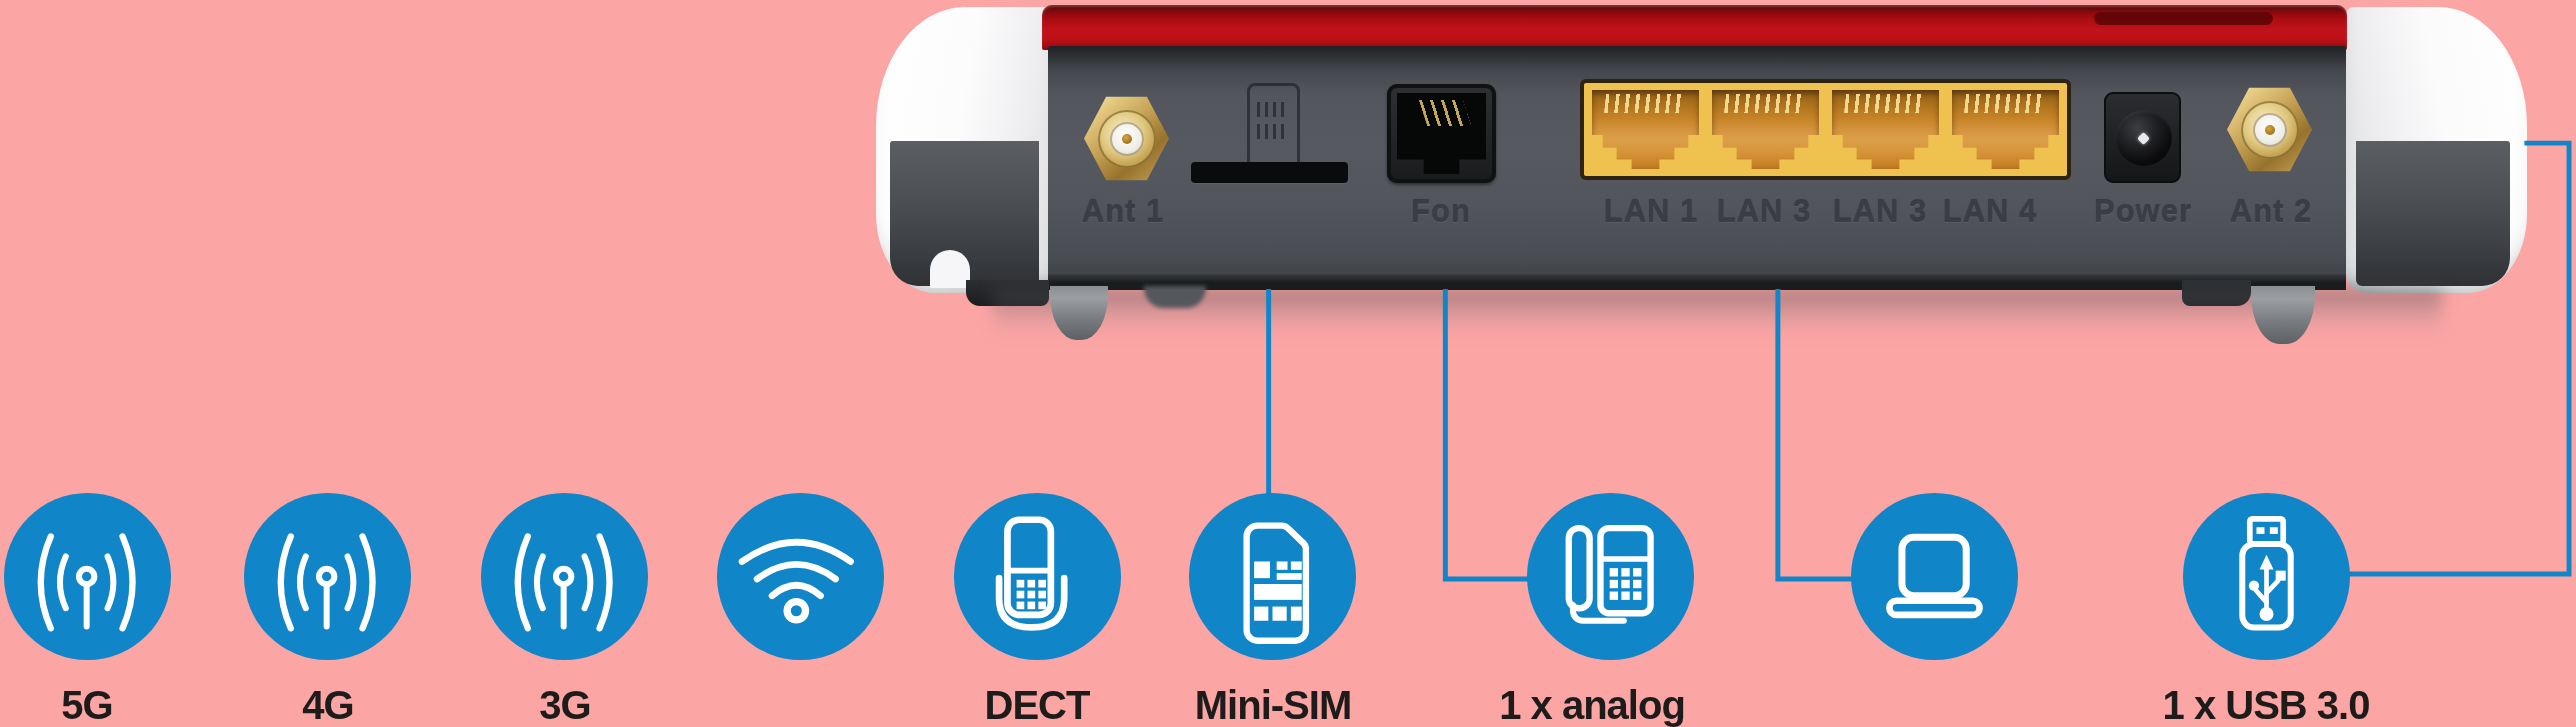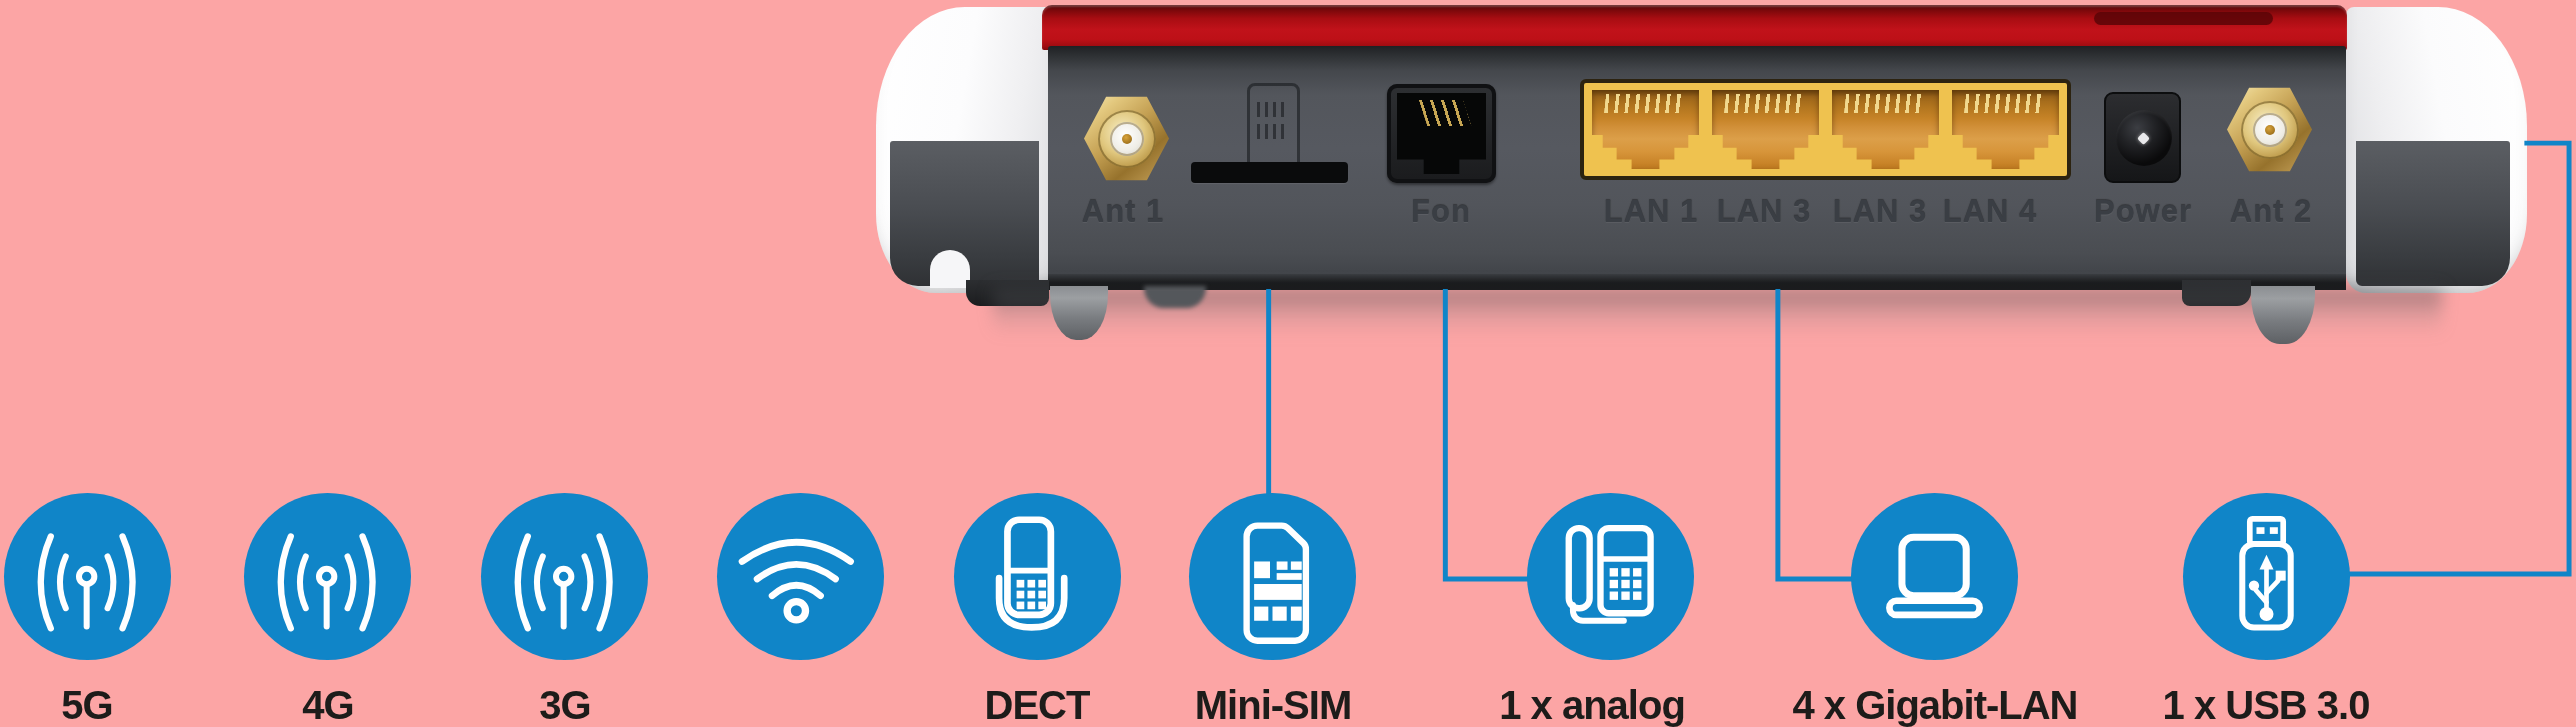--- a/index.html
+++ b/index.html
@@ -309,21 +309,20 @@
   </div>
   <div class="flabel" style="left:1592px;">1 x analog</div>
 
   <div class="feature-circle" style="left:1851px;background:#1085c8;">
     <span>
     <svg viewBox="0 0 100 100" fill="none" stroke="#ffffff" stroke-width="4.2" stroke-linecap="round">
       <rect x="30.5" y="26.5" width="38.5" height="35" rx="7"></rect>
       <rect x="23" y="64.5" width="54" height="8.5" rx="4.2" stroke-width="4"></rect>
     </svg></span>
   </div>
-  <div class="flabel" style="left:1935px;">4 x Gigabit-LAN</div>
 
   <div class="feature-circle" style="left:2183px;background:#1085c8;">
     <span>
     <svg viewBox="0 0 100 100" fill="none" stroke="#ffffff" stroke-width="3.6" stroke-linecap="round">
       <rect x="40" y="15.5" width="20" height="15" rx="1.5" stroke-width="3.4"></rect>
       <g fill="#ffffff" stroke="none">
         <rect x="44" y="20.5" width="4.8" height="4"></rect>
             <rect x="52" y="20.5" width="4.8" height="4"></rect>
       </g>
       <rect x="35.5" y="30.5" width="29" height="50" rx="7"></rect>

